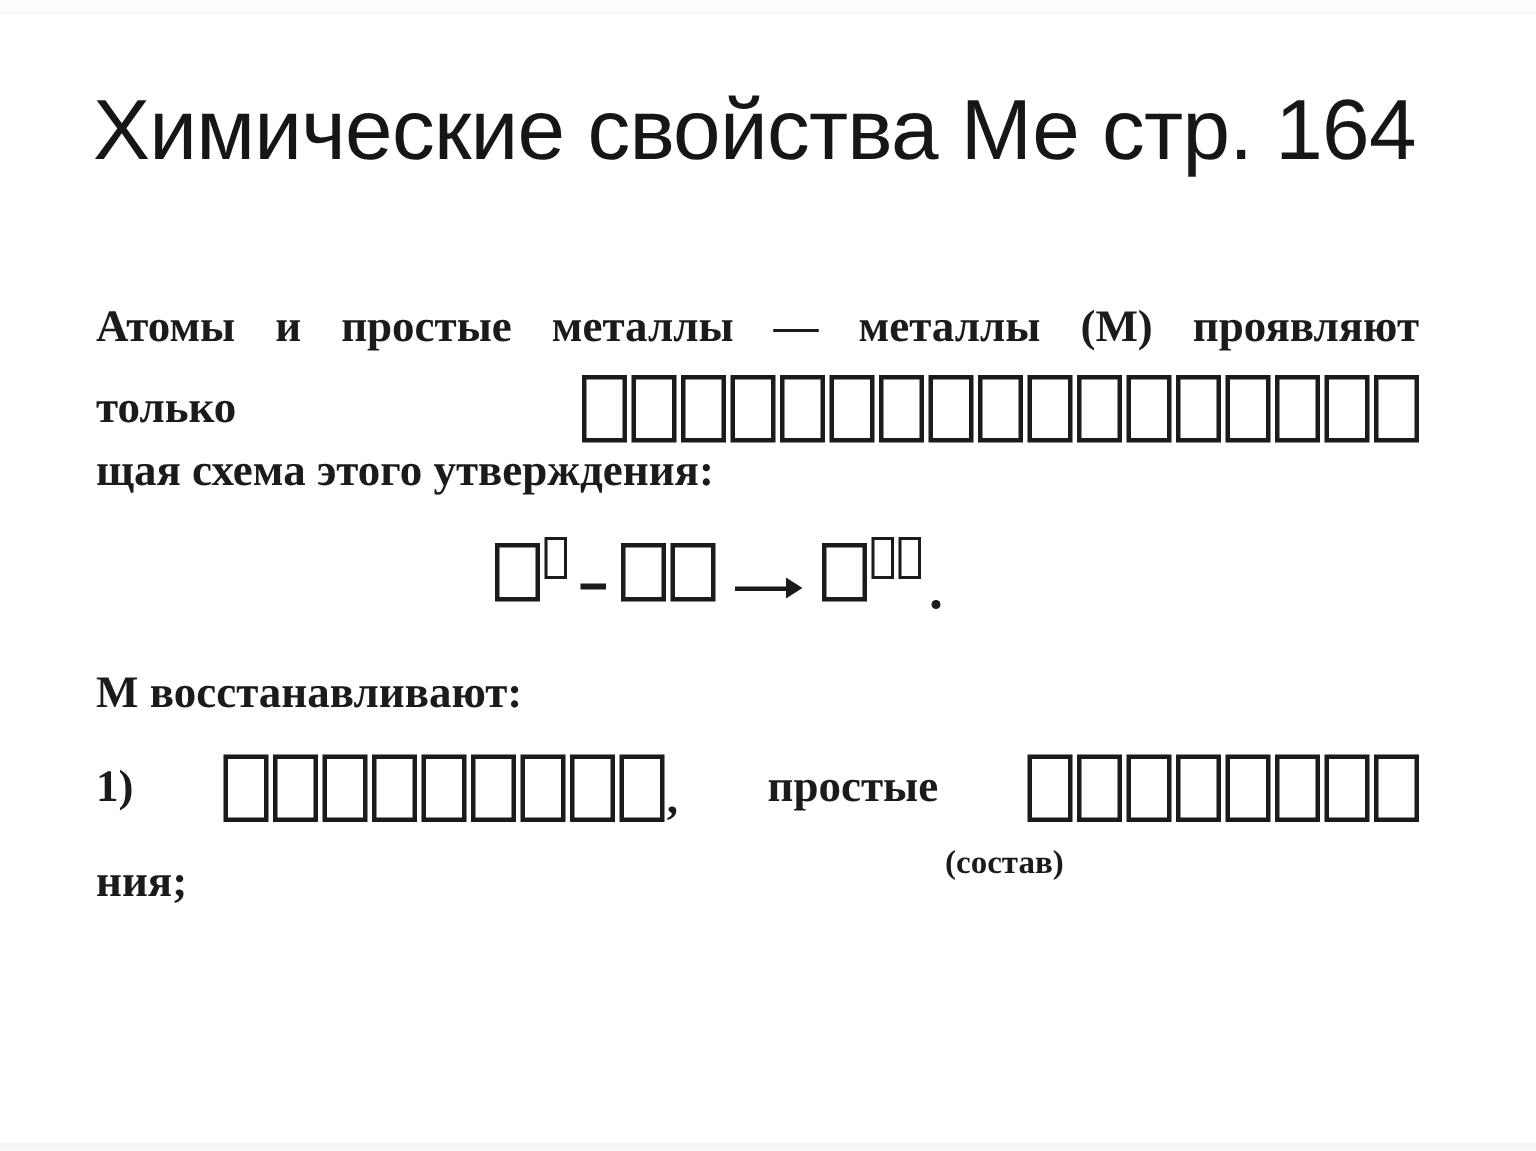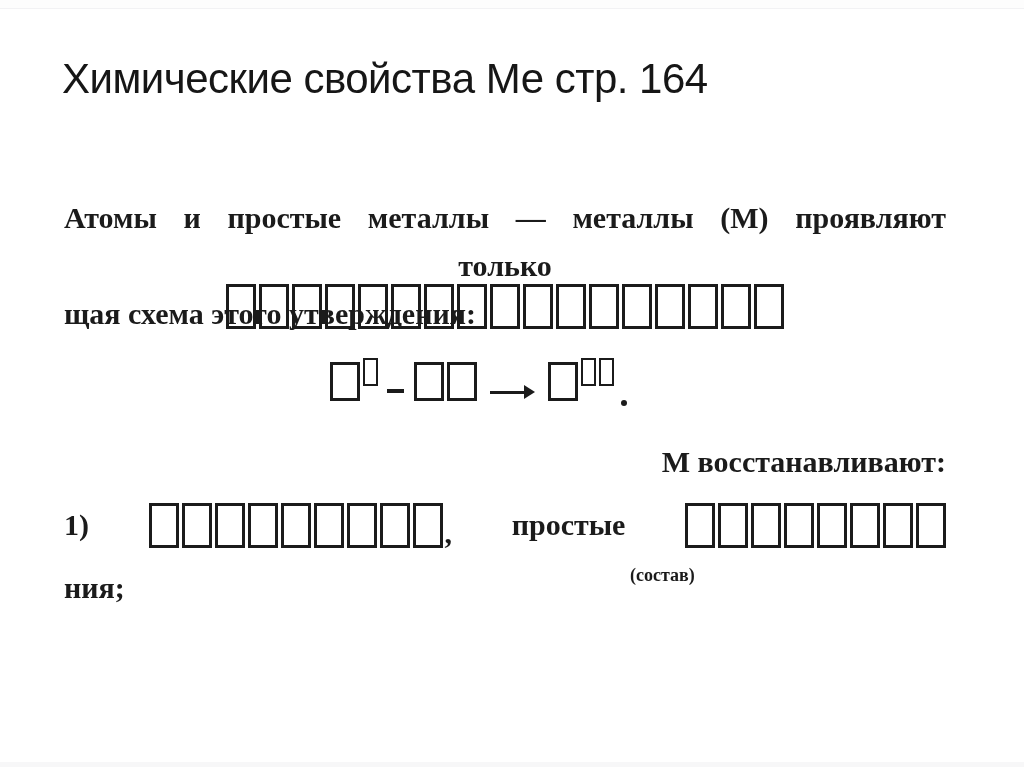--- a/index.html
+++ b/index.html
@@ -17,40 +17,40 @@
     background: #fdfdfd; border-bottom: 1px solid #f2f2f4;
   }
   .edge-bottom {
     position: absolute; bottom: 0; left: 0; right: 0; height: 5px;
     background: #f7f7f8;
   }
 
   .slide-title {
     position: absolute; left: 62px; top: 55px;
     font-family: "Liberation Sans", sans-serif;
-    font-size: 42px; line-height: 1.15;
+    font-size: 57px; line-height: 1.15;
     color: #161616; letter-spacing: -0.5px;
     white-space: nowrap;
   }
 
   .content {
     position: absolute; left: 64px; top: 200px; width: 882px;
     font-size: 30px; font-weight: 700; line-height: 36px;
     color: #1b1b1b;
   }
 
   .line1 {
     text-align: justify;
     text-align-last: justify;
     -moz-text-align-last: justify;
   }
 
   .row2 {
     margin-top: 12px; height: 48px;
-    display: flex; align-items: center; justify-content: space-between; flex-direction: column;
+    display: flex; align-items: center; justify-content: space-between;
   }
 
   .boxes { display: flex; gap: 3px; }
   .bbox {
     width: 30px; height: 45px;
     border: 3px solid #1b1b1b; box-sizing: border-box;
     background: #ffffff; flex: none;
   }
 
   .line3 { }
@@ -86,34 +86,34 @@
     width: 0; height: 0;
     border-left: 11px solid #1b1b1b;
     border-top: 7px solid transparent;
     border-bottom: 7px solid transparent;
   }
   .period-dot {
     width: 6px; height: 6px; border-radius: 50%;
     background: #1b1b1b; margin: 42px 0 0 7px; flex: none;
   }
 
-  .heading2 { margin-top: 36px; text-align: right; }
+  .heading2 { margin-top: 36px; }
 
   .item-row {
     margin-top: 22px; height: 46px;
     display: flex; align-items: center; justify-content: space-between;
   }
   .boxes-comma { display: flex; align-items: flex-end; }
   .comma { line-height: 1; margin-left: 2px; }
 
   .last-row { margin-top: 10px; position: relative; height: 40px; }
   .niya { position: absolute; left: 0; top: 12px; }
   .sostav {
     position: absolute; left: 566px; top: 3px;
-    font-size: 18px; line-height: 28px;
+    font-size: 22px; line-height: 28px;
   }
 </style>
 </head>
 <body>
 
 <div class="edge-top"></div>
 <div class="edge-bottom"></div>
 
 <div class="slide-title">Химические свойства Ме стр. 164</div>
 

